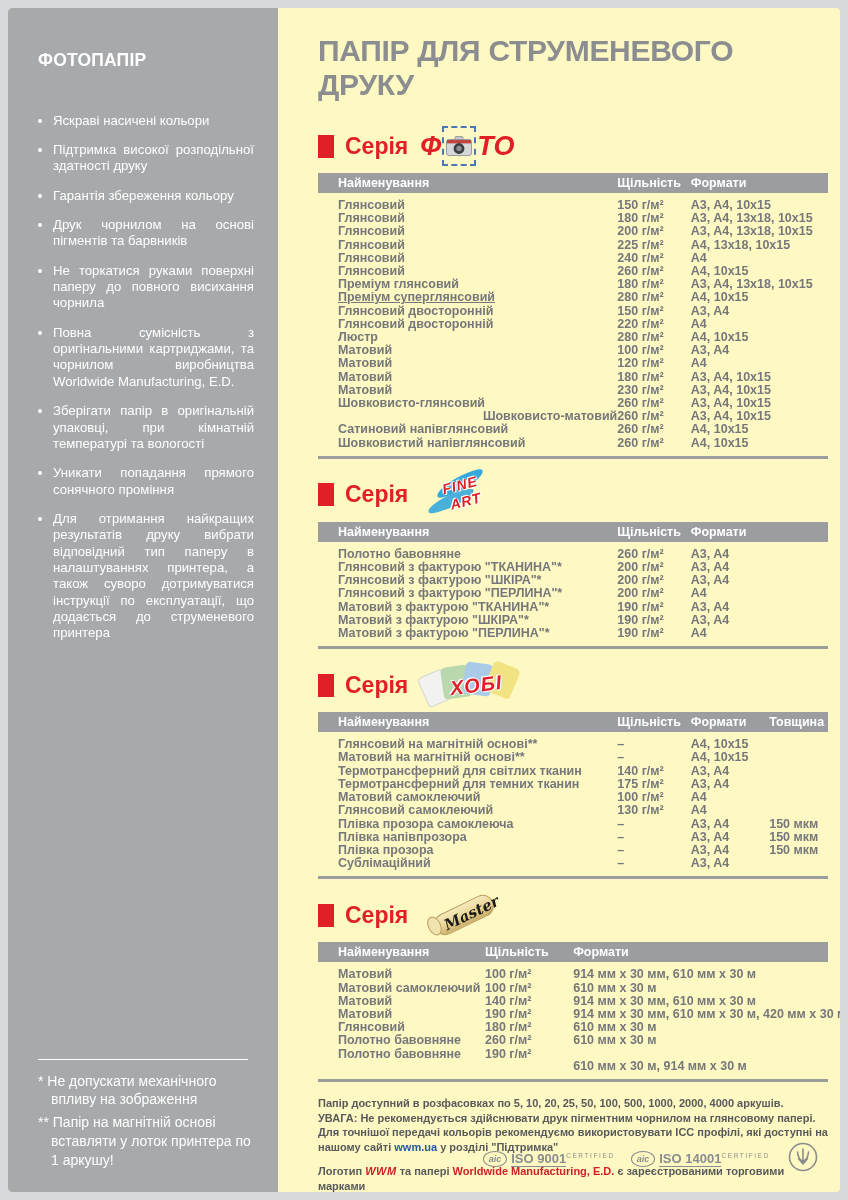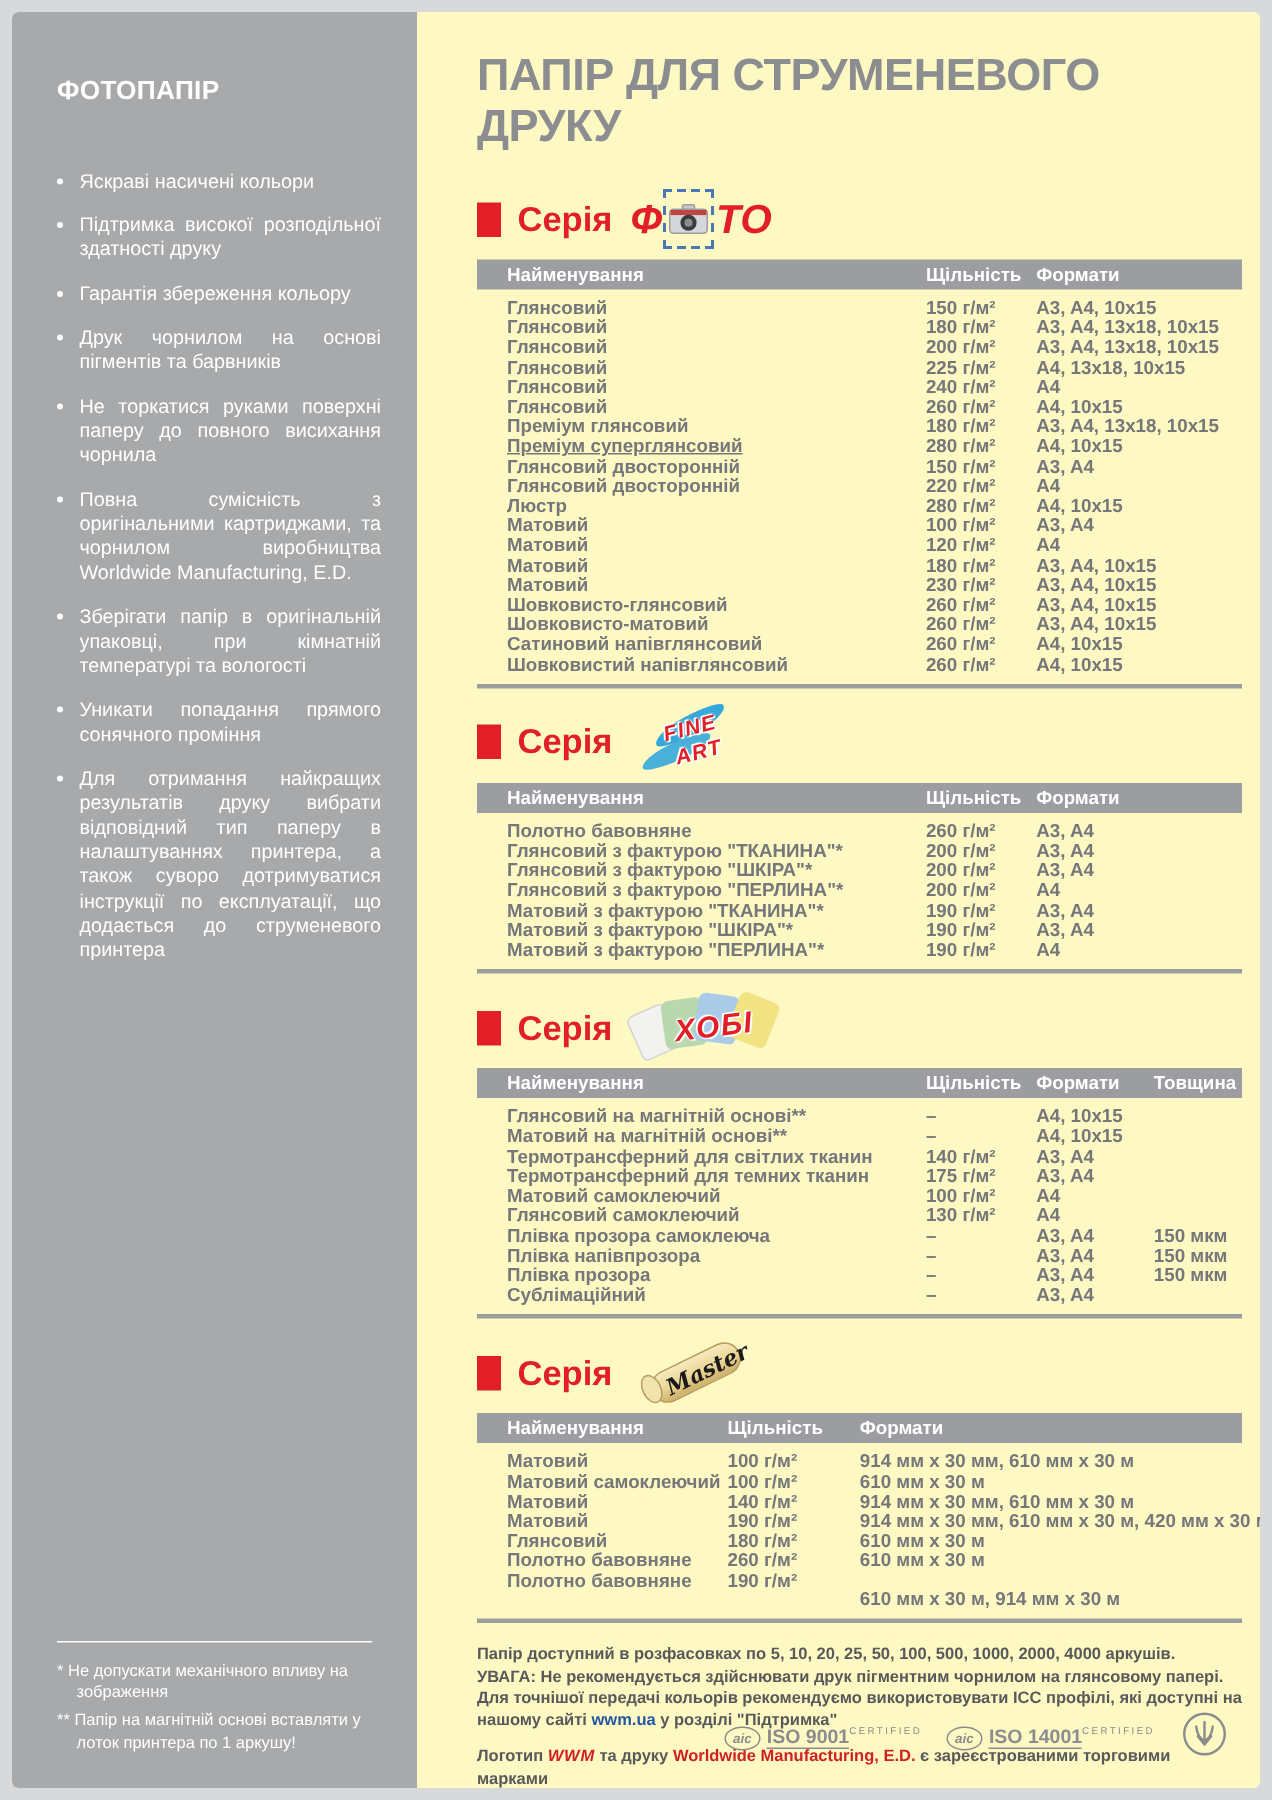--- a/index.html
+++ b/index.html
@@ -20,21 +20,21 @@
     background:#a7a9ab; color:#fff;
     padding:40px 24px 18px 30px;
     display:flex; flex-direction:column;
     border-radius:4px 0 0 4px;
   }
   .sidebar-title { font-size:17.5px; font-weight:bold; line-height:1.4; margin:0 0 40px; letter-spacing:.2px; }
   .bullets { margin:0; padding-left:15px; font-size:13.2px; line-height:1.24; text-align:justify; font-weight:500; }
   .bullets li { margin-bottom:13px; }
   .sb-spacer { flex:1; }
   .sb-rule { border:none; border-top:1px solid #ffffff; margin:0 6px 12px 0; }
-  .footnotes { font-size:11px; line-height:1.35; }
+  .footnotes { font-size:14px; line-height:1.35; }
   .footnotes > div { padding-left:13px; text-indent:-13px; margin-bottom:4px; }
   
   .main { position:absolute; left:270px; top:0; right:0; bottom:0; padding:26px 12px 0 40px; }
   .page-title { font-size:30px; font-weight:800; color:#8b8d90; margin:0 0 20px; letter-spacing:-0.3px; }
 
   .section { margin-bottom:12px; }
   .section-head { display:flex; align-items:center; height:48px; margin-bottom:3px; }
   .red-square { width:16px; height:23px; background:#e21e26; margin-right:11px; flex:0 0 auto; }
   .series-label { color:#e21e26; font-size:23px; font-weight:bold; margin-right:12px; white-space:nowrap; }
 
@@ -225,21 +225,21 @@
             <span style="width: 57%;">Матовий</span>
             <span style="width: 15%;">230 г/м²</span>
             <span style="width: 28%;">A3, A4, 10x15</span>
           </div>
           <div class="trow">
             <span style="width: 57%;">Шовковисто-глянсовий</span>
             <span style="width: 15%;">260 г/м²</span>
             <span style="width: 28%;">A3, A4, 10x15</span>
           </div>
           <div class="trow">
-            <span style="width: 57%;">Шовковисто-матовий</span>
+            <span style="width: 57%; text-align: right;">Шовковисто-матовий</span>
             <span style="width: 15%;">260 г/м²</span>
             <span style="width: 28%;">A3, A4, 10x15</span>
           </div>
           <div class="trow">
             <span style="width: 57%;">Сатиновий напівглянсовий</span>
             <span style="width: 15%;">260 г/м²</span>
             <span style="width: 28%;">A4, 10x15</span>
           </div>
           <div class="trow">
             <span style="width: 57%;">Шовковистий напівглянсовий</span>
@@ -444,21 +444,21 @@
       <div class="tbl-rule"></div>
     </div>
 
     <div class="footer">
       <div class="para">
         <div>Папір доступний в розфасовках по 5, 10, 20, 25, 50, 100, 500, 1000, 2000, 4000 аркушів.</div>
         <div>УВАГА: Не рекомендується здійснювати друк пігментним чорнилом на глянсовому папері.</div>
         <div><span>Для точнішої передачі кольорів рекомендуємо використовувати ICC профілі, які доступні на нашому сайті </span><span class="link-blue">wwm.ua</span><span> у розділі "Підтримка"</span></div>
       </div>
       <div class="para">
-        <div><span>Логотип </span><span class="wwm-logo">WWM</span><span> та друку </span><span class="red-txt">Worldwide Manufacturing, E.D.</span><span> є зареєстрованими торговими марками</span></div>
+        <div><span>Логотип </span><span class="wwm-logo">WWM</span><span> та папері </span><span class="red-txt">Worldwide Manufacturing, E.D.</span><span> є зареєстрованими торговими марками</span></div>
         <div>ТОВ "Ворлдвайд Мануфакчурінг, І.Д.", Київ, Україна</div>
 
       </div>
     </div>
   </div>
 
   <div class="certs">
     <div class="cert">
       <span class="aic">aic</span>
       <span class="iso-col">

